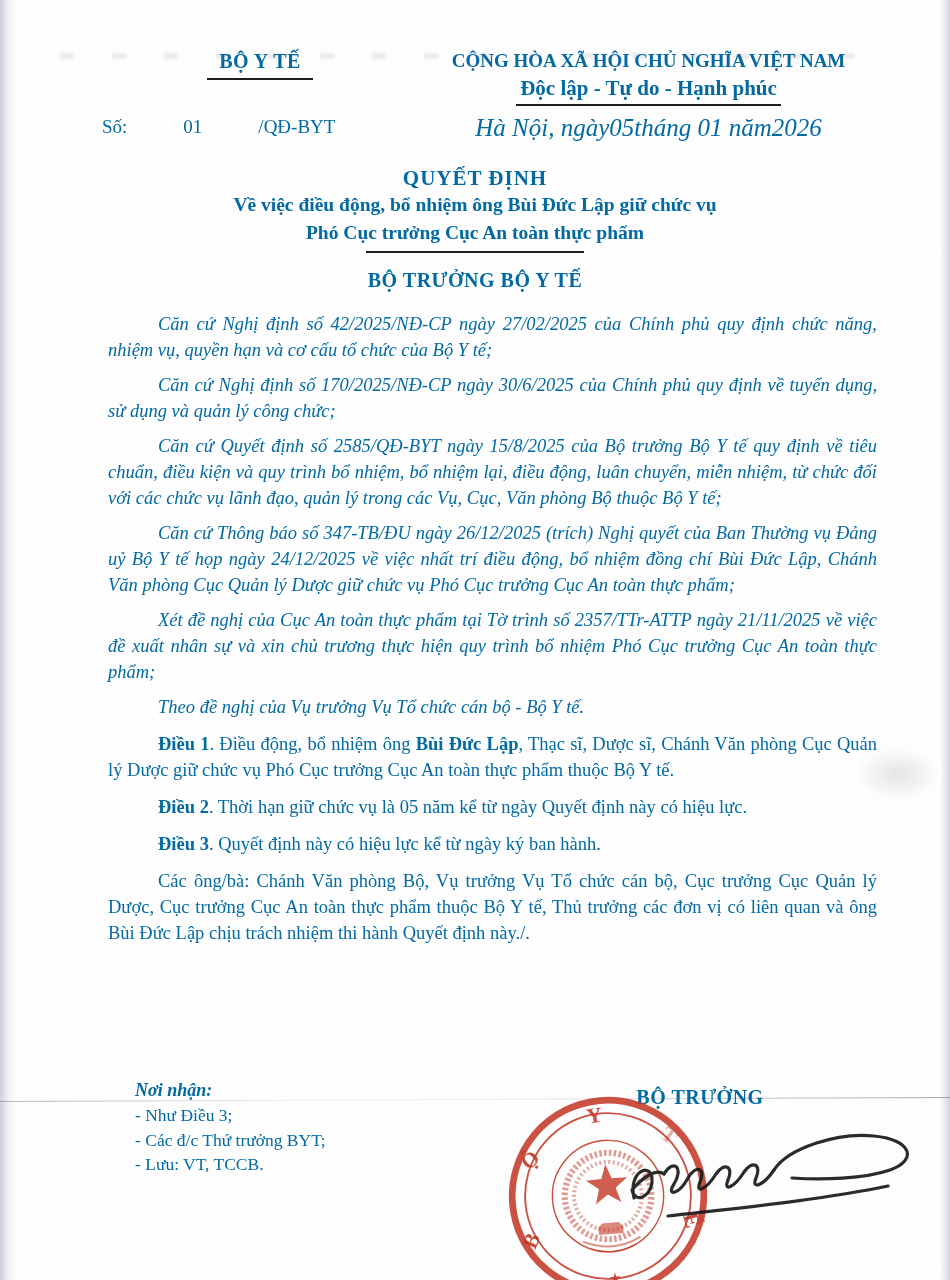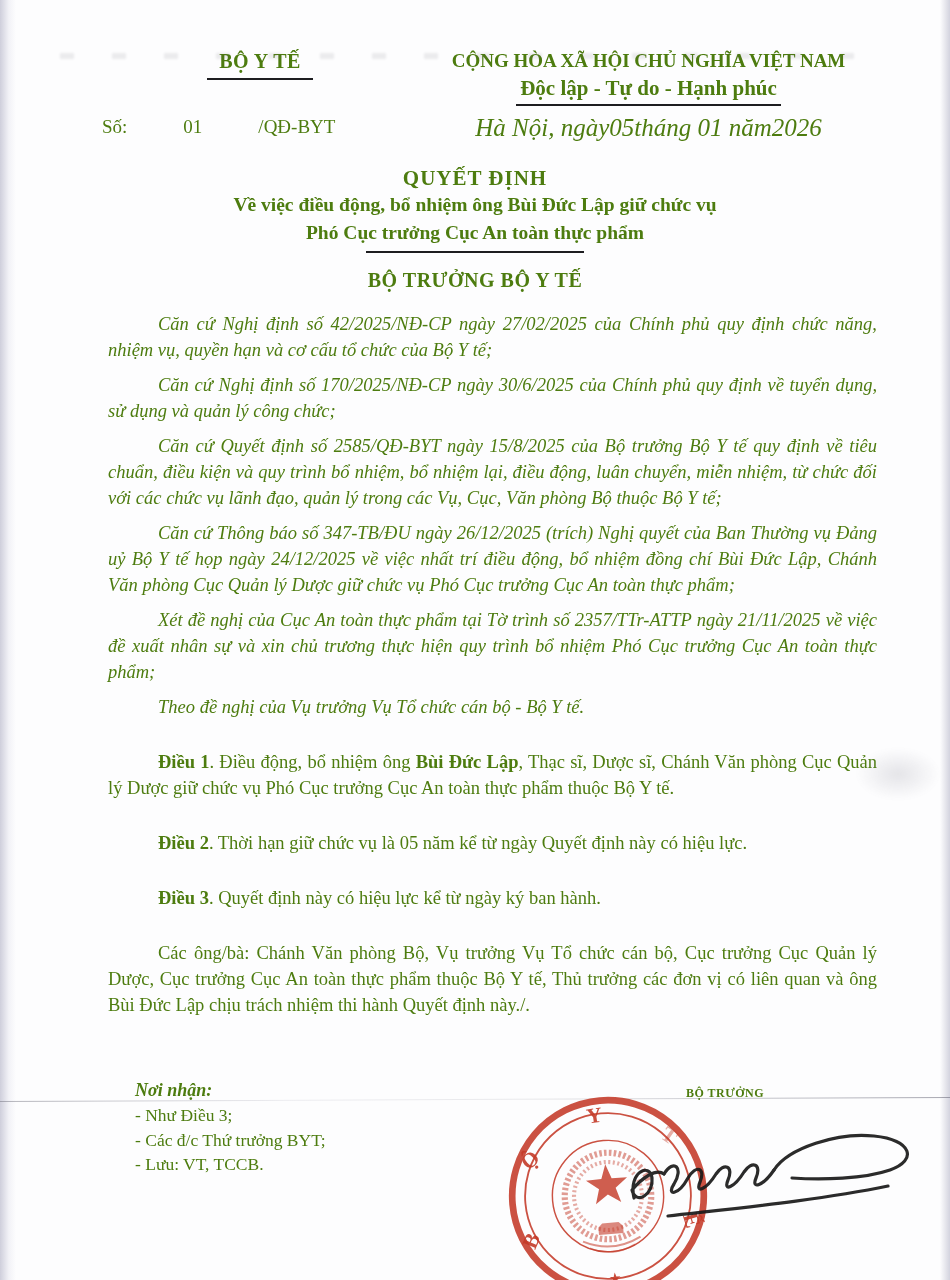--- a/index.html
+++ b/index.html
@@ -1,20 +1,20 @@
 <!DOCTYPE html>
 <html lang="vi"><head>
 <meta charset="utf-8">
 <style>
   html,body{margin:0;padding:0;background:#e8e8ec;}
   .paper{
     position:relative;width:950px;height:1280px;margin:0 auto;
     background:#fdfdfe;overflow:hidden;
     font-family:"Liberation Serif","DejaVu Serif",serif;
-    color:#4d7c0f;
+    color:#0369a1;
   }
   
   .edge-left{position:absolute;left:0;top:0;bottom:0;width:16px;
     background:linear-gradient(90deg,rgba(176,176,196,.6),rgba(210,210,225,.25) 55%,transparent);}
   .edge-right{position:absolute;right:0;top:0;bottom:0;width:10px;
     background:linear-gradient(270deg,rgba(176,176,196,.55),transparent);}
   .crease{position:absolute;left:0;right:0;top:1099px;height:1px;
     background:linear-gradient(90deg,rgba(120,120,132,.55),rgba(170,170,185,.2) 30%,rgba(120,120,132,.15) 55%,rgba(110,110,125,.6));
     transform:rotate(-.25deg);}
   .smudge-top{position:absolute;left:60px;top:53px;width:830px;height:6px;opacity:.10;
@@ -40,27 +40,27 @@
   .doc-sub{font-weight:bold;font-size:19.5px;line-height:1.45;}
   .sub-underline{width:218px;height:2px;background:#1d1d20;margin:3px auto 0;}
   .issuer{font-weight:bold;font-size:20px;letter-spacing:.5px;margin-top:16px;}
   
   .bodytext{padding:10px 73px 0 108px;}
   .bodytext p{margin:9px 0;font-size:18.5px;line-height:26px;
     text-align:justify;text-indent:50px;}
   .preamble p{font-style:italic;}
   .decision-heading{text-align:center;font-weight:bold;font-size:20.5px;
     letter-spacing:.5px;margin:16px 0 6px;}
-  .articles p{margin:29px 0;}
+  .articles p{margin:11px 0;}
   .b{font-weight:bold;}
   
   .recipients{position:absolute;left:135px;top:1078px;font-size:17.5px;line-height:1.4;}
   .recipients .rtitle{font-weight:bold;font-style:italic;font-size:18px;}
-  .sig-title{position:absolute;left:580px;top:1086px;width:290px;text-align:center;
-    font-weight:bold;font-size:12px;letter-spacing:.5px;}
+  .sig-title{position:absolute;left:555px;top:1086px;width:290px;text-align:center;
+    font-weight:bold;font-size:20px;letter-spacing:.5px;}
   .seal{position:absolute;left:505px;top:1093px;width:206px;height:206px;
     transform:rotate(-5deg);}
   .signature{position:absolute;left:612px;top:1116px;width:332px;height:132px;}
   .sig-name{position:absolute;left:565px;top:1278px;width:280px;text-align:center;
     font-weight:bold;font-size:22px;}
 </style>
 </head>
 <body>
 
 <div class="paper">

